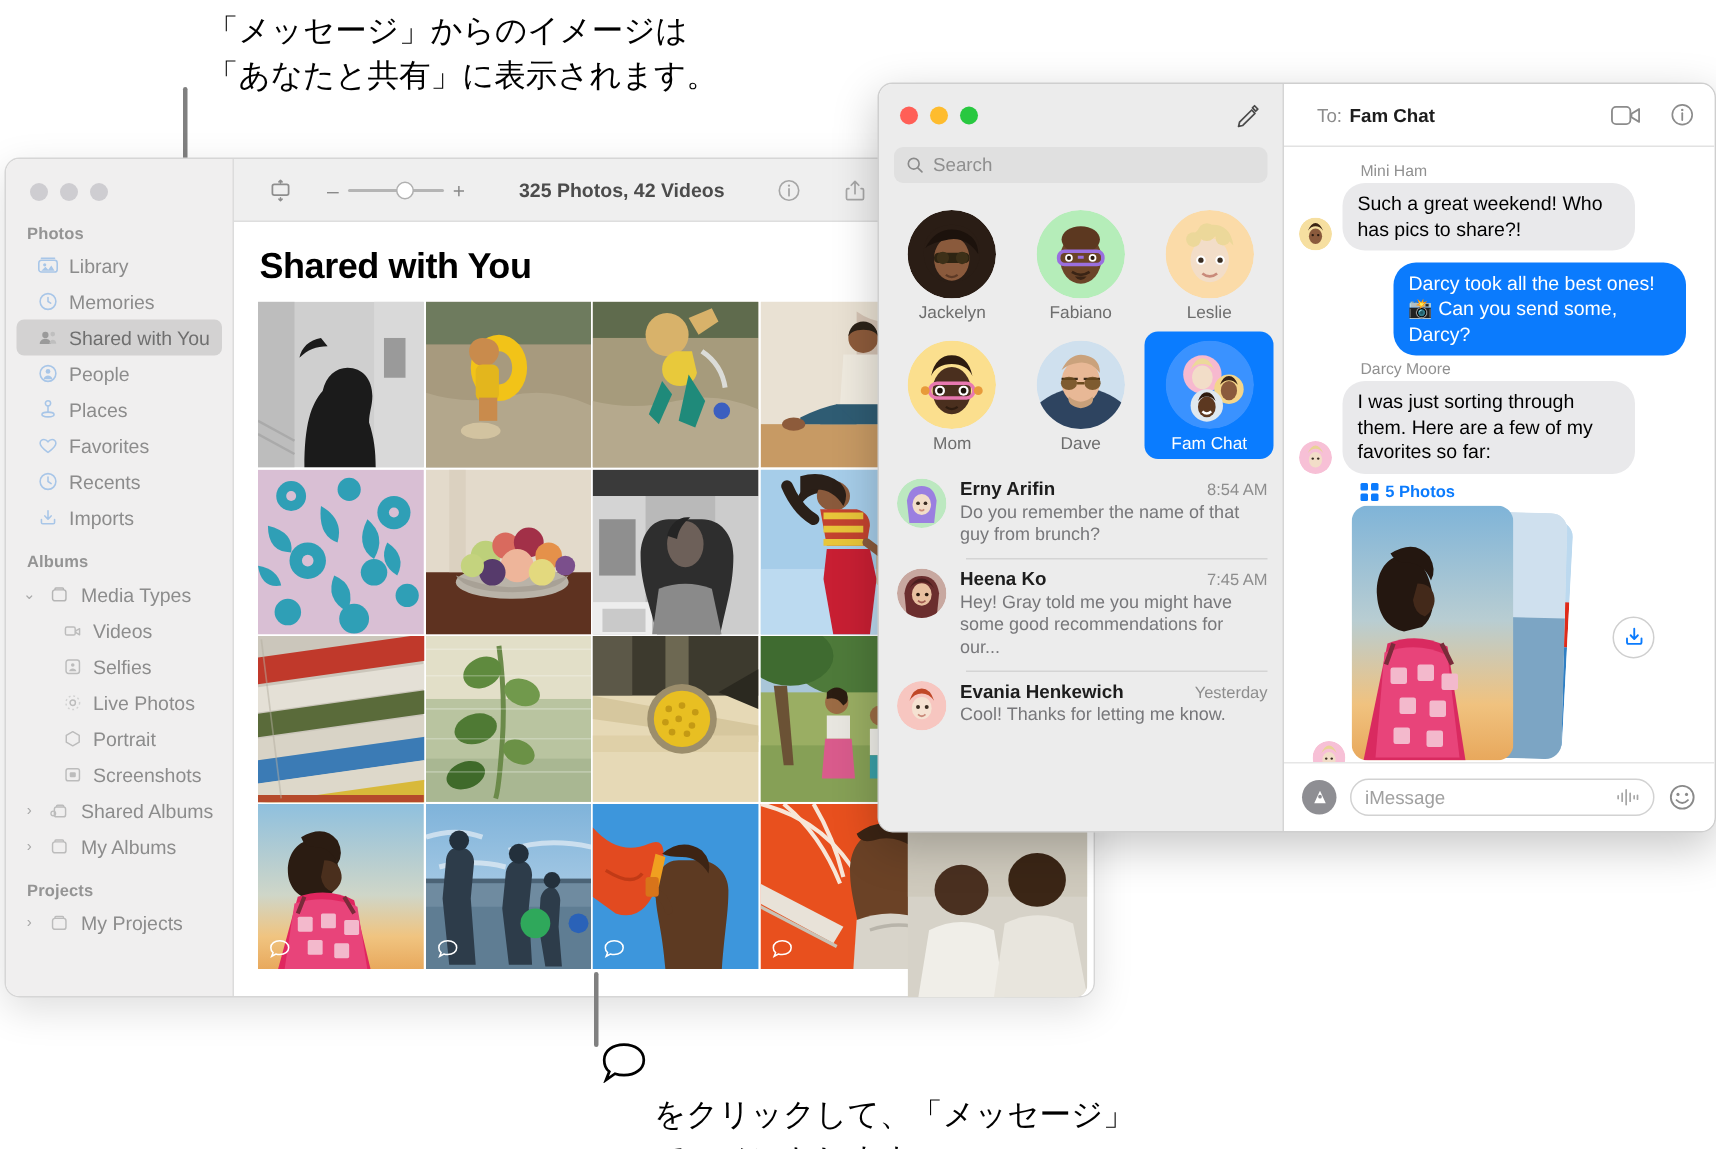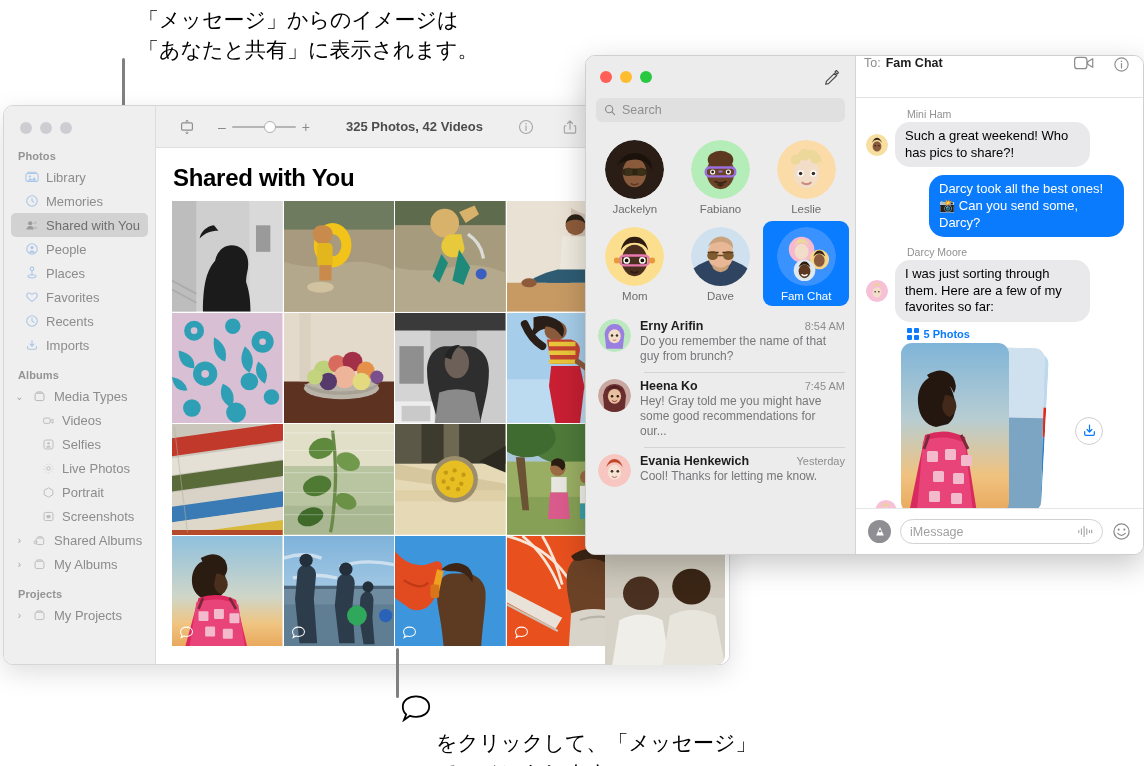--- a/index.html
+++ b/index.html
@@ -163,32 +163,32 @@
   }
   .conv-av { width: 33px; height: 33px; flex: 0 0 33px; border-radius: 50%; overflow: hidden; }
   .conv-body { flex: 1; min-width: 0; }
   .conv-top { display: flex; align-items: baseline; }
   .conv-name { font-size: 12.5px; font-weight: bold; color: #1d1d1d; }
   .conv-time { margin-left: auto; font-size: 11px; color: #8d8d8d; white-space: nowrap; }
   .conv-snip { font-size: 12px; color: #77777a; line-height: 1.25; margin-top: 1px; }
 
   #msg-main { flex: 1; display: flex; flex-direction: column; background: #fff; min-width: 0; }
   #msg-head {
-    height: 42px; display: flex; 
-    padding: 0 13px 0 8px; border-bottom: 1px solid #e2e2e2;
+    height: 42px; display: flex; align-items: center;
+    padding: 0 13px 0 22px; border-bottom: 1px solid #e2e2e2;
   }
   #msg-to { font-size: 12.5px; color: #8d8d8d; }
   #msg-recipient { font-size: 12.5px; font-weight: bold; color: #1d1d1d; margin-left: 5px; }
   #msg-head .hico { color: #8c8c8c; display: flex; }
   #facetime-btn { margin-left: auto; }
   #details-btn { margin-left: 19px; }
 
   #thread { flex: 1; padding: 8px 19px 4px 10px; overflow: hidden; position: relative; }
   .sender-name { font-size: 10.5px; color: #909090; margin: 2px 0 2px 41px; }
-  .row { display: flex; align-items: center; gap: 7px; margin-bottom: 3px; }
+  .row { display: flex; align-items: flex-end; gap: 7px; margin-bottom: 3px; }
   .row.out { justify-content: flex-end; }
   .row-av { width: 22px; height: 22px; flex: 0 0 22px; border-radius: 50%; overflow: hidden; }
   .bubble {
     max-width: 195px; border-radius: 15px; padding: 6px 10px;
     font-size: 13px; line-height: 1.28;
   }
   .bubble.in { background: #e9e9eb; color: #000; }
   .bubble.out { background: #0b7bfd; color: #fff; }
   .photos-chip { display: flex; align-items: center; gap: 5px; margin: 6px 0 3px 41px; }
   .chip-grid { display: grid; grid-template-columns: 5px 5px; grid-template-rows: 5px 5px; gap: 1.5px; }
@@ -1008,21 +1008,21 @@
                 <circle cx="12.5" cy="16" r="1.1" fill="#2a1a10"></circle>
                 <circle cx="17.5" cy="16" r="1.1" fill="#2a1a10"></circle>
               </svg></span>
           <div class="bubble in">Such a great weekend! Who has pics to share?!</div>
         </div>
 
         <div class="row out" style="margin-top:8px;">
           <div class="bubble out">Darcy took all the best ones! 📸 Can you send some, Darcy?</div>
         </div>
 
-        <div class="sender-name" style="margin-top:9px;">Darcy Moore</div>
+        <div class="sender-name" style="margin-top:3px;">Darcy Moore</div>
         <div class="row">
           <span class="row-av"><svg width="22" height="22" viewBox="0 0 30 30">
                 <circle cx="15" cy="15" r="15" fill="#f7c0d6"></circle>
                 <ellipse cx="15" cy="17" rx="6" ry="7" fill="#f2ddc8"></ellipse>
                 <path d="M8 11q3-7 7-7t7 7q-3-4-7-4t-7 4z" fill="#e8d395"></path>
                 <circle cx="12.5" cy="16" r="1.1" fill="#3a2d22"></circle>
                 <circle cx="17.5" cy="16" r="1.1" fill="#3a2d22"></circle>
               </svg></span>
           <div class="bubble in">I was just sorting through them. Here are a few of my favorites so far:</div>
         </div>

